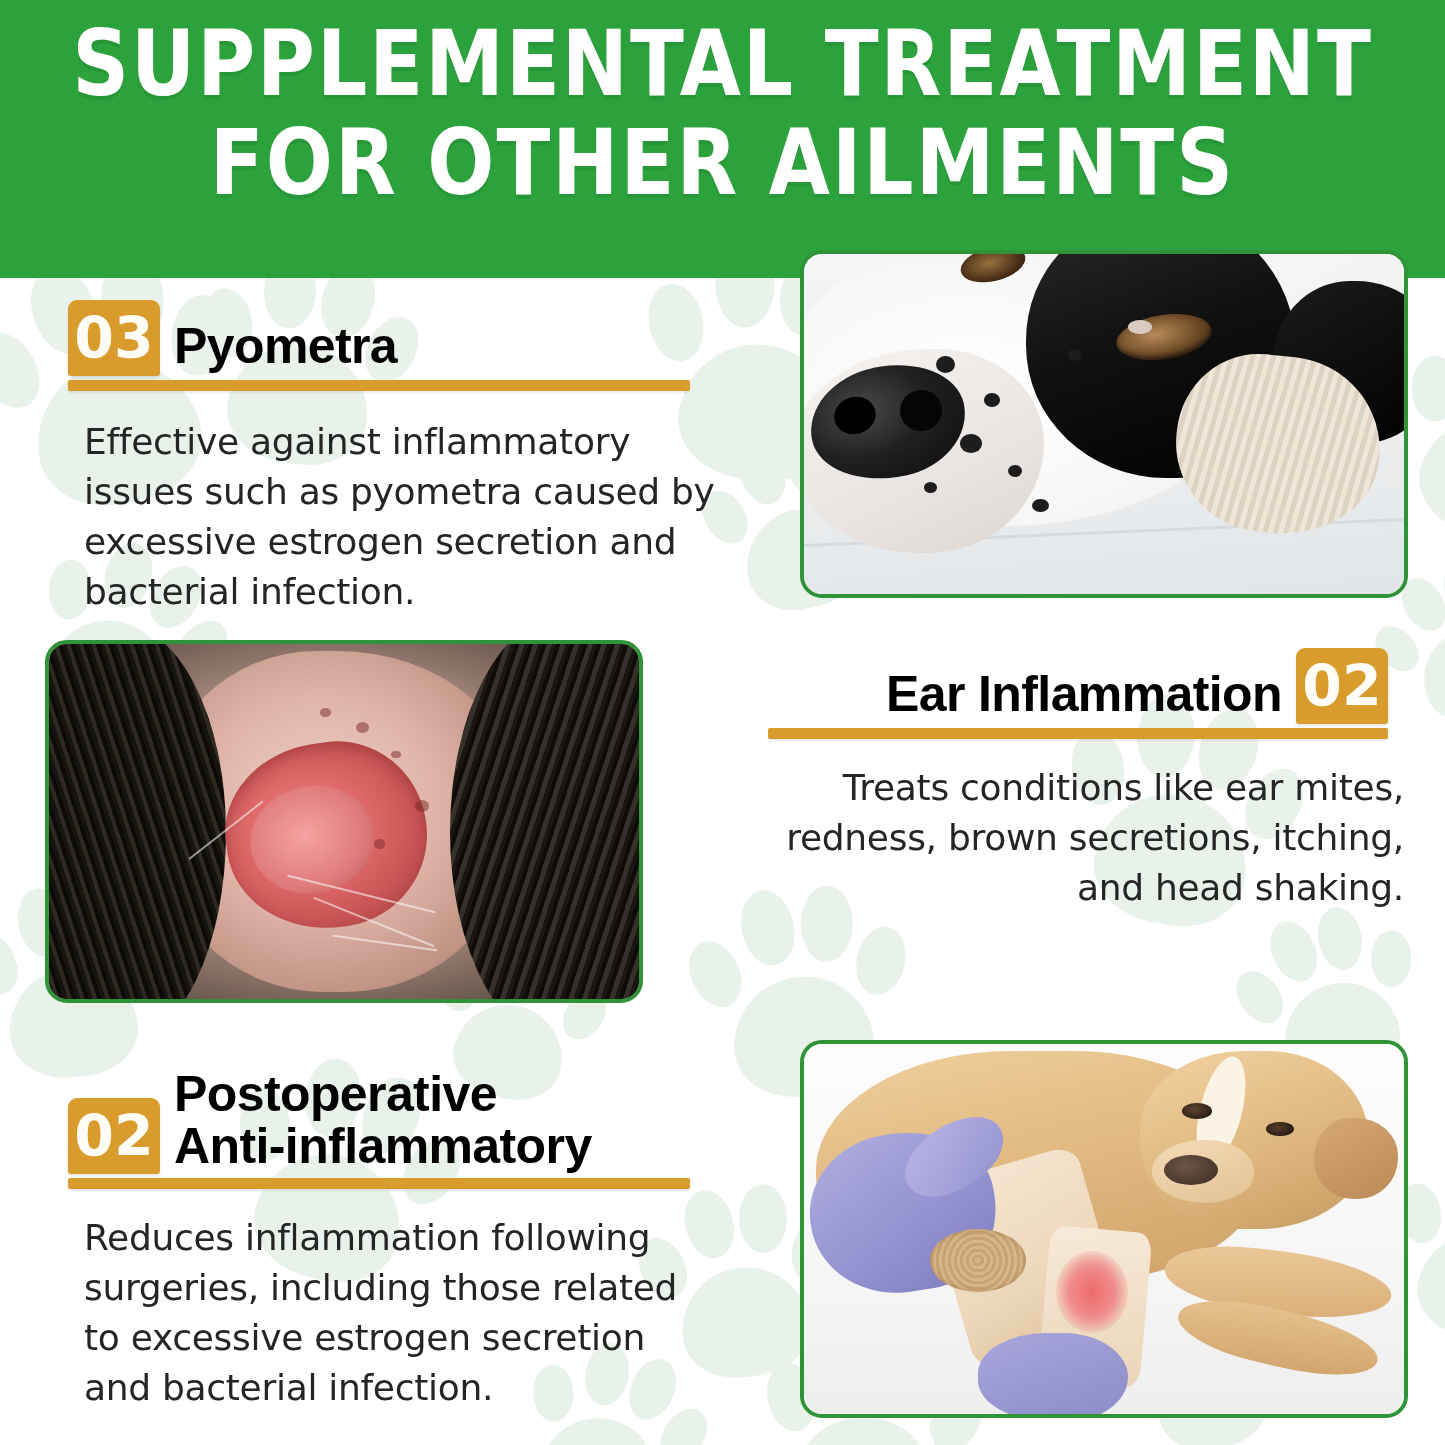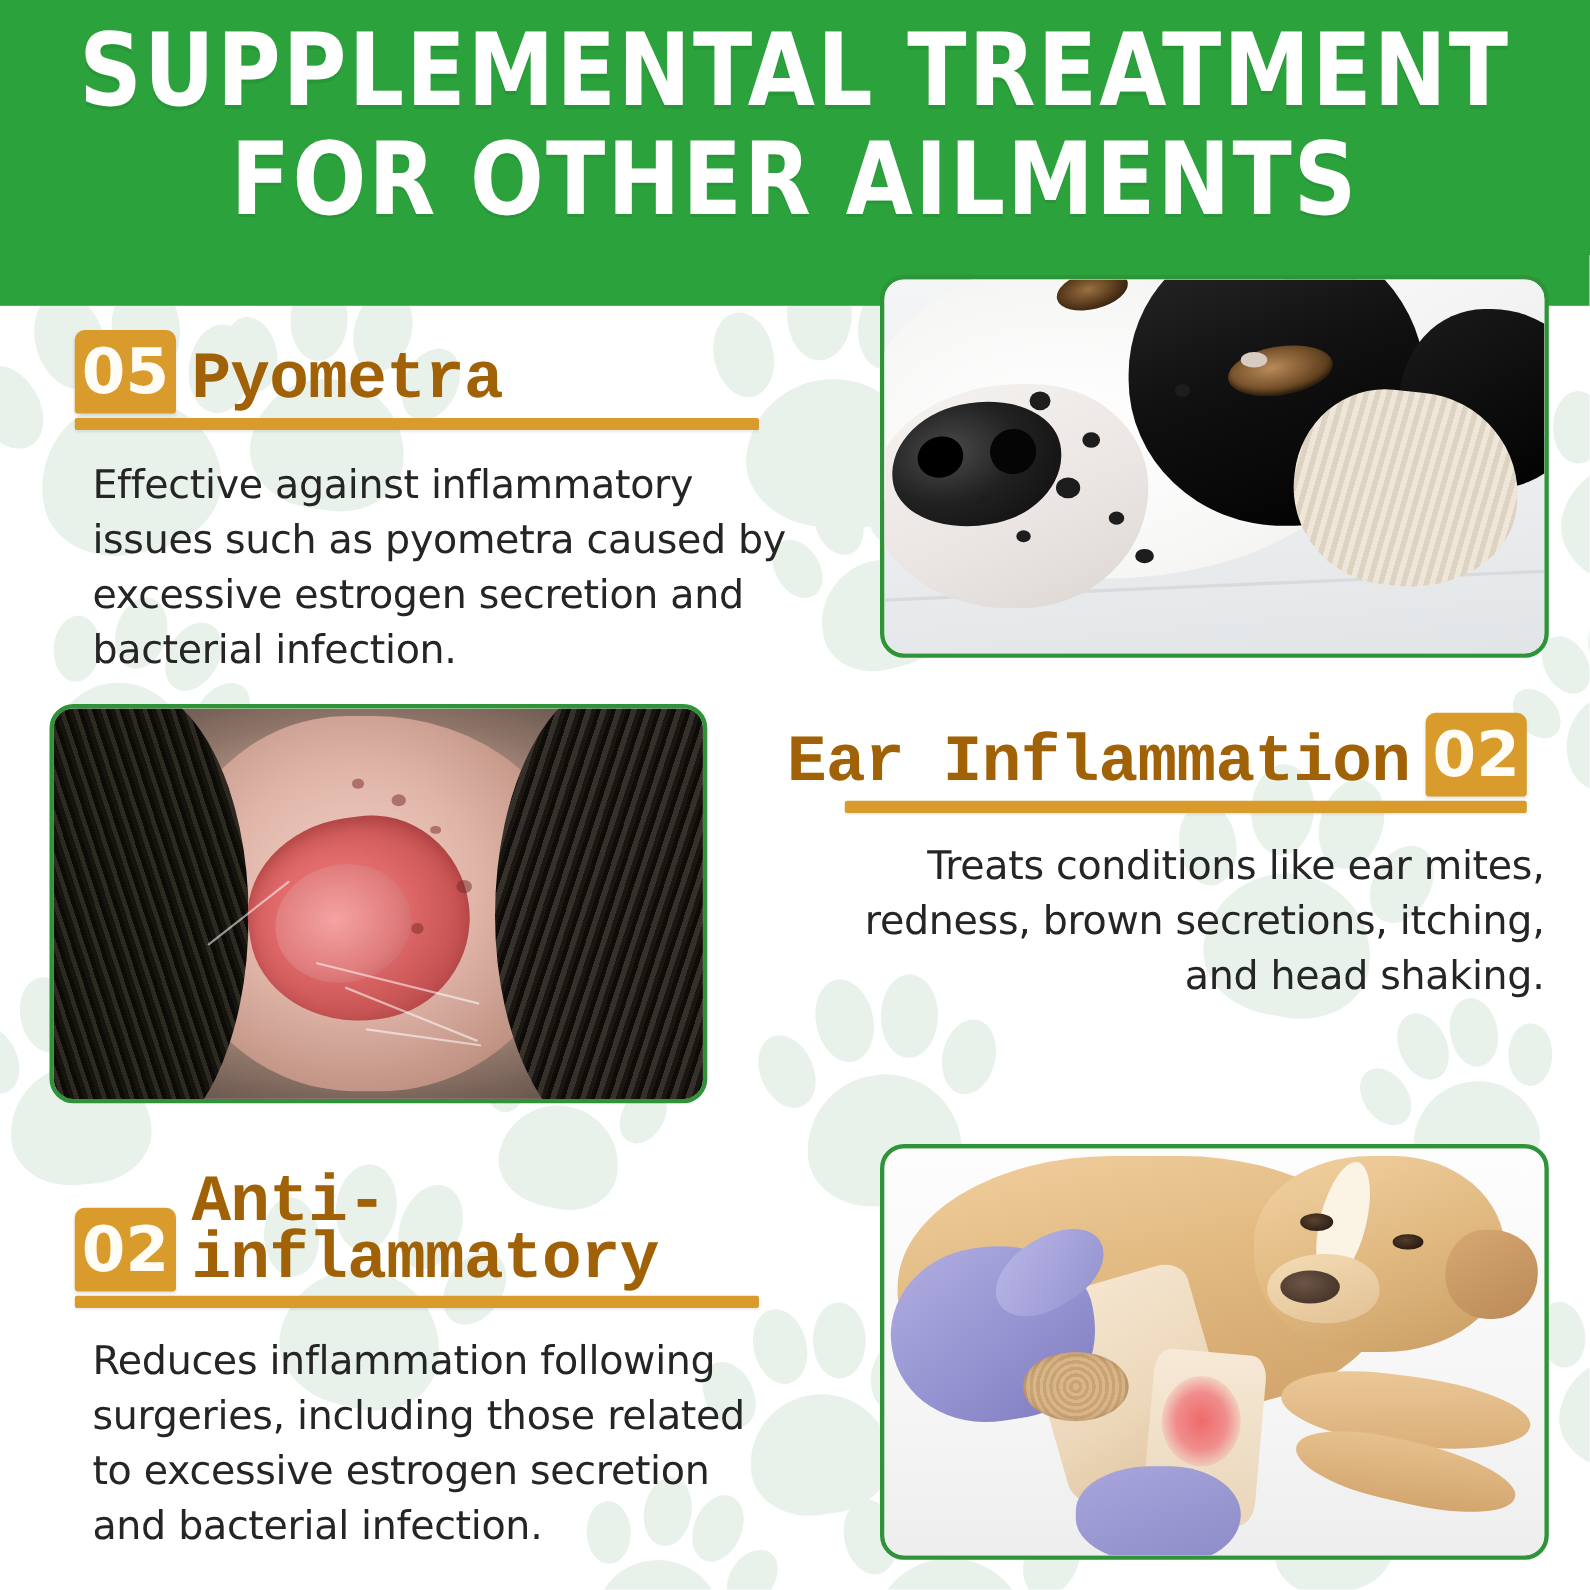--- a/index.html
+++ b/index.html
@@ -38,22 +38,22 @@
   .badge{
     background:#d99b2b;color:#fffdf6;
     font-family:"DejaVu Sans",sans-serif;font-weight:bold;
     border-radius:9px 9px 3px 3px;
     display:flex;align-items:center;justify-content:center;
     box-shadow:0 2px 3px rgba(0,0,0,.10);
     flex:0 0 auto;
   }
   .b1{width:92px;height:76px;font-size:57px;}
   .htitle{
-    color:#a16207;font-family:Liberation Mono, monospace;font-weight:bold;
-    font-size:60px;line-height:56px;letter-spacing:-.6px;
+    color:#000000;font-family:Liberation Sans, sans-serif;font-weight:bold;
+    font-size:50px;line-height:56px;letter-spacing:-.6px;
     padding:0 0 2px 14px;white-space:nowrap;
   }
   .htitle.r{padding:0 14px 2px 0;text-align:center;}
   .htitle.two{line-height:52px;white-space:normal;}
   .rule{height:11px;background:#d99b2b;border-radius:2px;box-shadow:0 2px 2px rgba(0,0,0,.08);}
 
   .body-txt{
     color:#252525;font-family:"DejaVu Sans",sans-serif;
     font-size:36px;line-height:50px;letter-spacing:-.3px;margin-left:16px;
   }
@@ -254,21 +254,21 @@
     </div>
   </div>
 
 <div id="banner">
   <div class="ttl l1">SUPPLEMENTAL TREATMENT</div>
   <div class="ttl l2">FOR OTHER AILMENTS</div>
 </div>
 
 <div class="block" style="left:68px;top:300px;width:640px;">
   <div class="head-row">
-    <div class="badge b1">05</div>
+    <div class="badge b1">03</div>
     <div class="htitle">Pyometra</div>
   </div>
   <div class="rule" style="width:622px;margin-top:4px;"></div>
   <div class="body-txt" style="margin-top:26px;width:640px;"> Effective against inflammatory issues such as pyometra caused by excessive estrogen secretion and bacterial infection.</div>
 </div>
 
 <div class="frame" style="left:800px;top:250px;width:600px;height:340px;">
   <div class="inner">
     <div class="ph p1-bg"></div>
     <div class="ph p1-floorline"></div>
@@ -321,20 +321,21 @@
     <div class="badge b1">02</div>
   </div>
   <div class="rule" style="width:620px;margin-top:4px;"></div>
   <div class="body-txt r" style="margin-top:24px;width:620px;">Treats conditions like ear mites, redness, brown secretions, itching, and head shaking.</div>
 </div>
 
 <div class="block" style="left:68px;top:1068px;width:640px;">
   <div class="head-row">
     <div class="badge b1">02</div>
     <div class="htitle two">
+      <div>Postoperative</div>
       <div>Anti-inflammatory</div>
     </div>
   </div>
   <div class="rule" style="width:622px;margin-top:4px;"></div>
   <div class="body-txt" style="margin-top:24px;width:600px;">Reduces inflammation following surgeries, including those related to excessive estrogen secretion and bacterial infection.</div>
 </div>
 
 <div class="frame" style="left:800px;top:1040px;width:600px;height:370px;">
   <div class="inner">
     <div class="ph p3-bg"></div>

